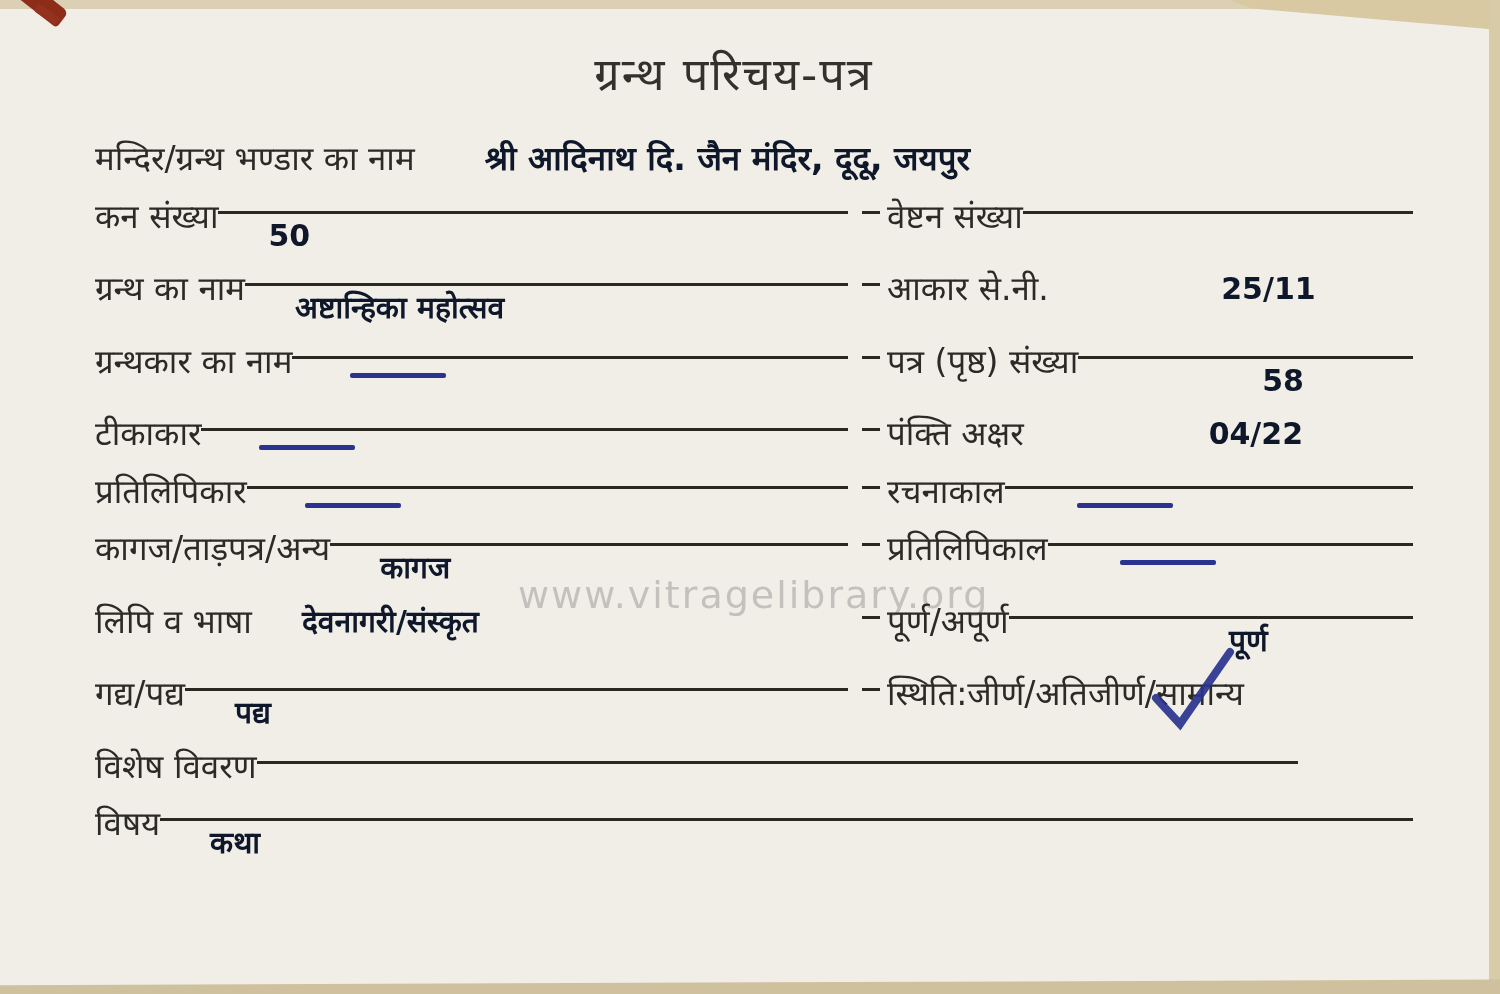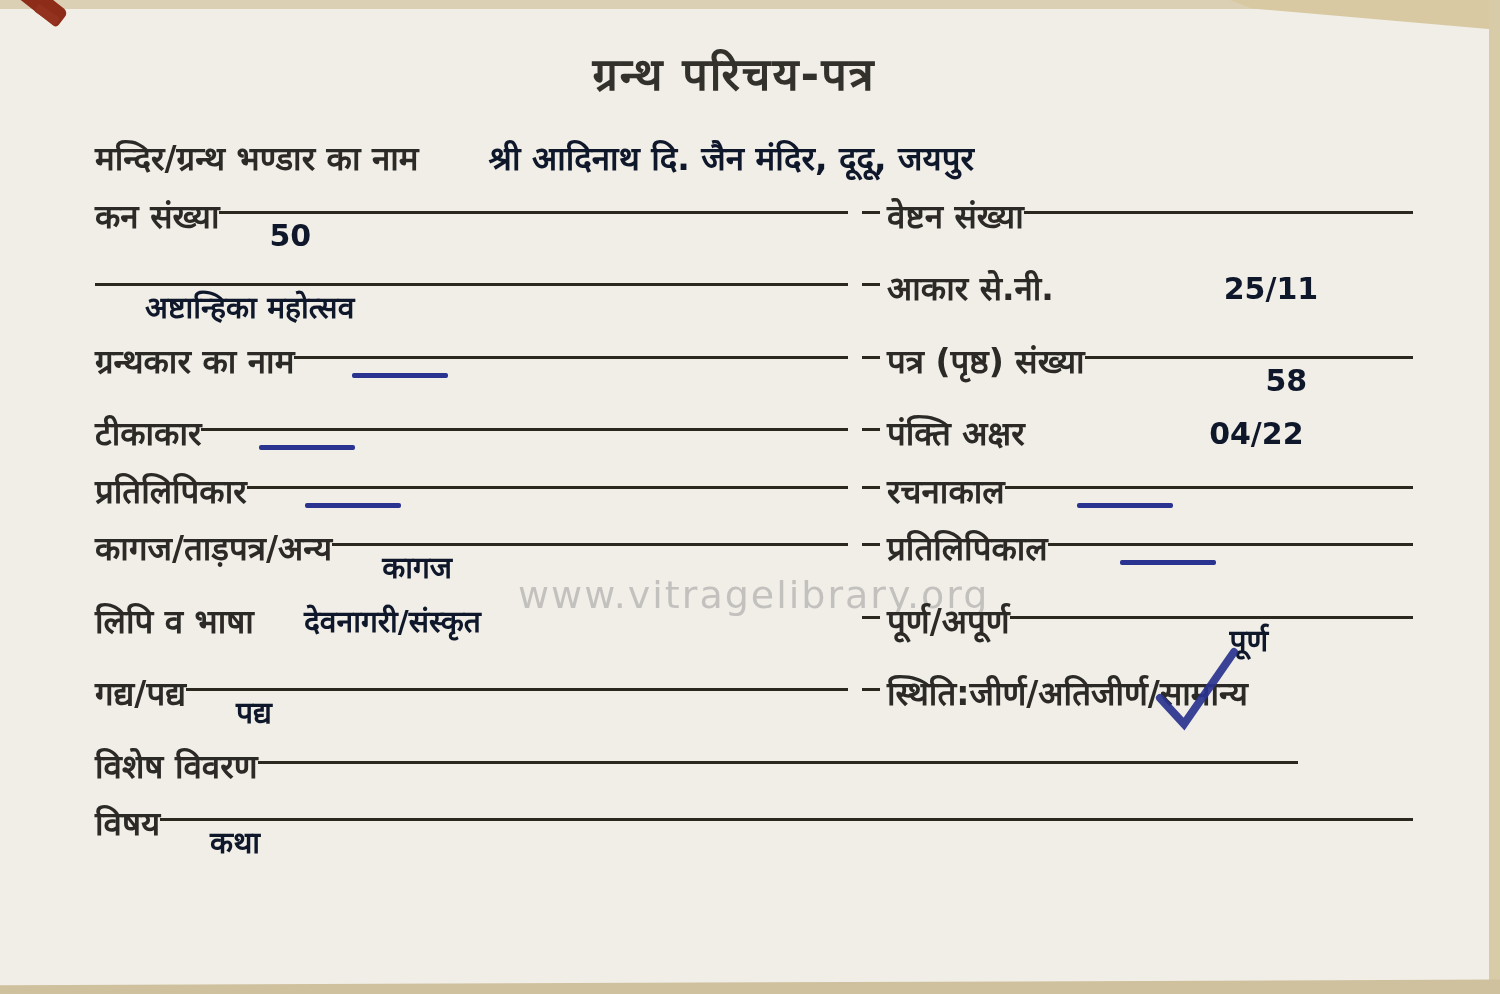--- a/index.html
+++ b/index.html
@@ -26,33 +26,33 @@
   }
   .ink-mark2{
     position:absolute;top:10px;left:34px;width:26px;height:9px;
     background:#93321e;transform:rotate(35deg);border-radius:2px;
   }
 
   .content{position:absolute;left:95px;top:42px;width:1318px;}
 
   .title{
     text-align:center;
-    font-size:45px;font-weight:bold;color:#33312c;
+    font-size:45px;font-weight:normal;color:#33312c;
     letter-spacing:2px;
     margin:0 40px 34px 0;
   }
 
   .row{display:flex;margin-bottom:13px;}
   .field{display:flex;align-items:flex-start;}
   .field.left{width:58.2%;padding-right:14px;box-sizing:border-box;}
   .field.right{flex:1;text-align:center;}
   .field.full{width:100%;}
 
   .label{
-    font-size:33px;font-weight:bold;color:#2b2a26;
+    font-size:33px;font-weight:normal;color:#2b2a26;
     white-space:nowrap;line-height:1.35;
   }
   .lead{
     width:18px;height:0;border-top:3px solid #2b2820;
     margin:16px 7px 0 0;flex:none;
   }
   .fill{flex:1;display:flex;flex-direction:column;min-width:0;}
   .rule{height:0;border-top:3px solid #2b2820;margin-top:16px;width:100%;}
   .val{
     color:#0f172a;font-weight:bold;font-size:30px;
@@ -113,20 +113,21 @@
         <span class="lead"></span>
         <span class="label">वेष्टन संख्या</span>
         <span class="fill">
           <span class="rule"></span>
         </span>
       </div>
     </div>
 
     <div class="row">
       <div class="field left">
+        <span class="label">ग्रन्थ का नाम</span>
         <span class="fill">
           <span class="rule"></span>
           <span class="val">अष्टान्हिका महोत्सव</span>
         </span>
       </div>
       <div class="field right">
         <span class="lead"></span>
         <span class="label">आकार से.नी.</span>
         <span class="fill">
           <span class="val">25/11</span>

